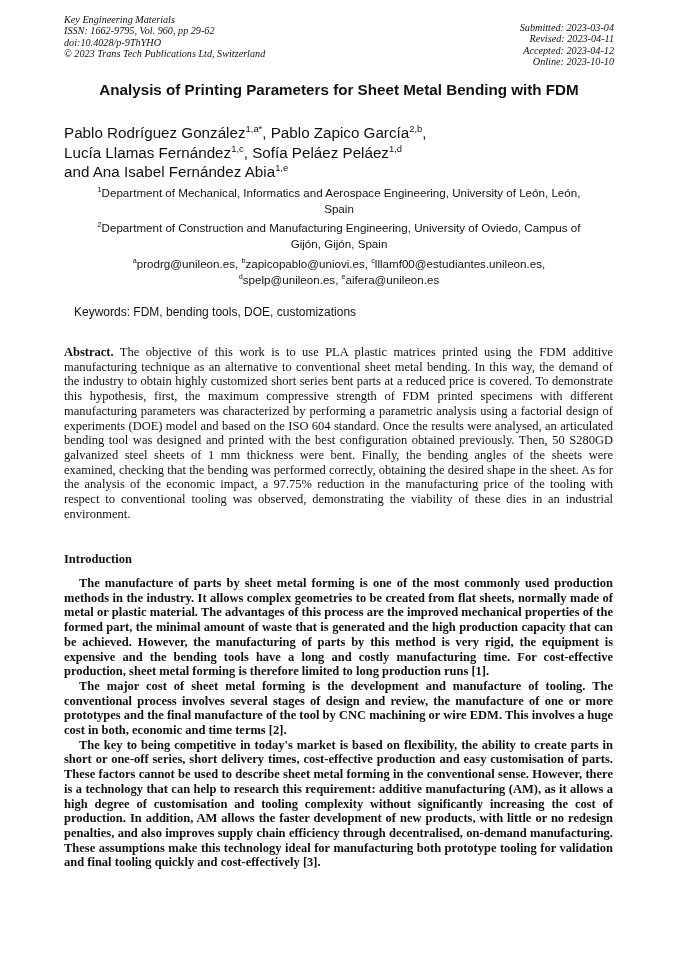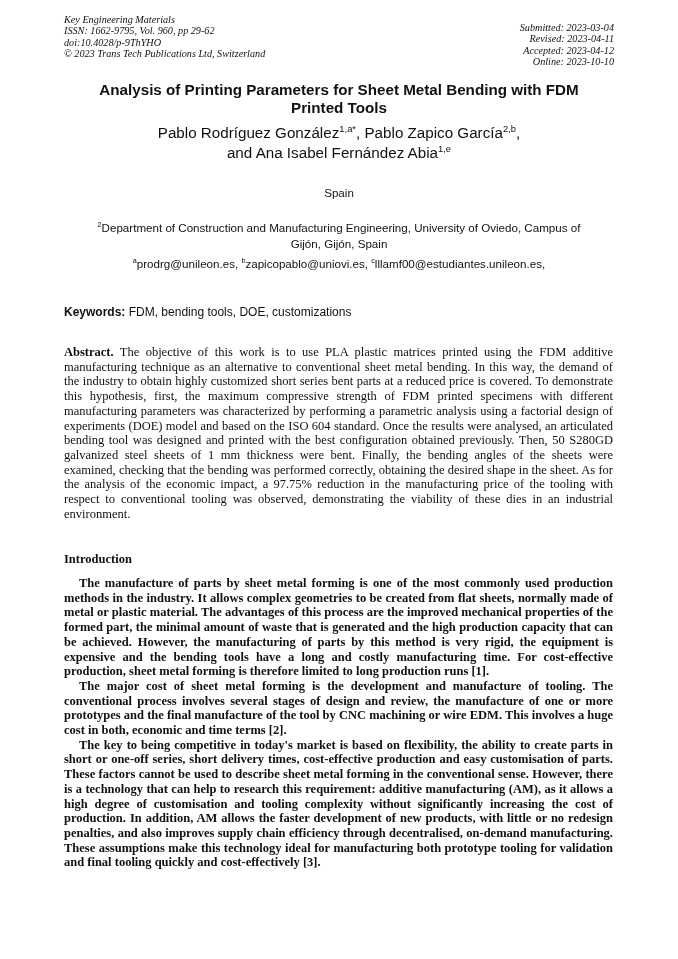--- a/index.html
+++ b/index.html
@@ -5,30 +5,30 @@
   html, body { margin: 0; padding: 0; background: #ffffff; }
   body { width: 678px; height: 959px; position: relative; overflow: hidden; color: #111; }
   .serif { font-family: "Liberation Serif", "DejaVu Serif", serif; }
   .sans { font-family: "Liberation Sans", "DejaVu Sans", sans-serif; }
 
   .hdr-left { position: absolute; left: 64px; top: 14px; font-size: 10.2px; line-height: 11.4px; font-style: italic; }
   .hdr-right { position: absolute; right: 64px; top: 14px; font-size: 10.2px; line-height: 11.4px; font-style: italic; text-align: right; margin-top: 8px; }
   .hdr-left div, .hdr-right div { white-space: nowrap; }
 
   .title { position: absolute; left: 64px; width: 550px; top: 81px; font-size: 15.2px; line-height: 18px; font-weight: bold; text-align: center; }
-  .authors { position: absolute; left: 64px; width: 550px; top: 123px; font-size: 15.2px; line-height: 19.5px; text-align: center; }
+  .authors { position: absolute; left: 64px; width: 550px; top: 123px; font-size: 15.2px; line-height: 19.5px; }
   .authors sup, .aff sup, .emails sup { font-size: 0.62em; line-height: 0; vertical-align: super; }
 
   .aff { position: absolute; left: 64px; width: 550px; font-size: 11.6px; line-height: 15.5px; text-align: center; }
   .aff1 { top: 185px; }
   .aff2 { top: 220px; }
   .emails { top: 256px; }
 
   .keywords { position: absolute; left: 64px; top: 305px; font-size: 12px; line-height: 15px; }
-  .keywords b { font-weight: bold; }
+  .keywords b { font-weight: normal; margin-left: 10px; }
 
   .body-text { position: absolute; left: 64px; width: 549px; font-size: 12.5px; line-height: 14.7px; text-align: justify; hyphens: none; }
   .abstract { top: 345px; }
   .abstract b { font-weight: bold; }
 
   .section-head { position: absolute; left: 64px; top: 552px; font-size: 12.5px; line-height: 15px; font-weight: bold; }
   .intro { top: 576px; }
   .intro p { margin: 0; text-indent: 15px; font-weight: bold; }
 </style>
 </head>
@@ -43,43 +43,49 @@
 
 <div class="hdr-right serif">
   <div>Submitted: 2023-03-04</div>
   <div>Revised: 2023-04-11</div>
   <div>Accepted: 2023-04-12</div>
   <div>Online: 2023-10-10</div>
 </div>
 
 <div class="title sans">
   <div>Analysis of Printing Parameters for Sheet Metal Bending with FDM</div>
-  <div>Printed Tools</div>
 </div>
 
 <div class="authors sans">
   <div>
     <span>Pablo Rodríguez González</span><sup>1,a*</sup><span>, </span><span>Pablo Zapico García</span><sup>2,b</sup><span>,</span>
   </div>
   <div>
+    <span>Lucía Llamas Fernández</span><sup>1,c</sup><span>, </span><span>Sofía Peláez Peláez</span><sup>1,d</sup>
+  </div>
+  <div>
     <span>and </span><span>Ana Isabel Fernández Abia</span><sup>1,e</sup>
   </div>
 </div>
 
 <div class="aff aff1 sans">
+  <div><sup>1</sup><span>Department of Mechanical, Informatics and Aerospace Engineering, University of León, León,</span></div>
   <div>Spain</div>
 </div>
 <div class="aff aff2 sans">
   <div><sup>2</sup><span>Department of Construction and Manufacturing Engineering, University of Oviedo, Campus of</span></div>
   <div>Gijón, Gijón, Spain</div>
 </div>
 
 <div class="aff emails sans">
   <div>
     <sup>a</sup><span>prodrg@unileon.es</span><span>, </span><sup>b</sup><span>zapicopablo@uniovi.es</span><span>, </span><sup>c</sup><span>lllamf00@estudiantes.unileon.es</span><span>,</span>
+  </div>
+  <div>
+    <sup>d</sup><span>spelp@unileon.es</span><span>, </span><sup>e</sup><span>aifera@unileon.es</span>
   </div>
 </div>
 
 <div class="keywords sans">
   <b>Keywords:</b><span> FDM, bending tools, DOE, customizations</span>
 </div>
 
 <div class="body-text abstract serif">
   <b>Abstract.</b><span> The objective of this work is to use PLA plastic matrices printed using the FDM additive manufacturing technique as an alternative to conventional sheet metal bending. In this way, the demand of the industry to obtain highly customized short series bent parts at a reduced price is covered. To demonstrate this hypothesis, first, the maximum compressive strength of FDM printed specimens with different manufacturing parameters was characterized by performing a parametric analysis using a factorial design of experiments (DOE) model and based on the ISO 604 standard. Once the results were analysed, an articulated bending tool was designed and printed with the best configuration obtained previously. Then, 50 S280GD galvanized steel sheets of 1 mm thickness were bent. Finally, the bending angles of the sheets were examined, checking that the bending was performed correctly, obtaining the desired shape in the sheet. As for the analysis of the economic impact, a 97.75% reduction in the manufacturing price of the tooling with respect to conventional tooling was observed, demonstrating the viability of these dies in an industrial environment.</span>
 </div>

